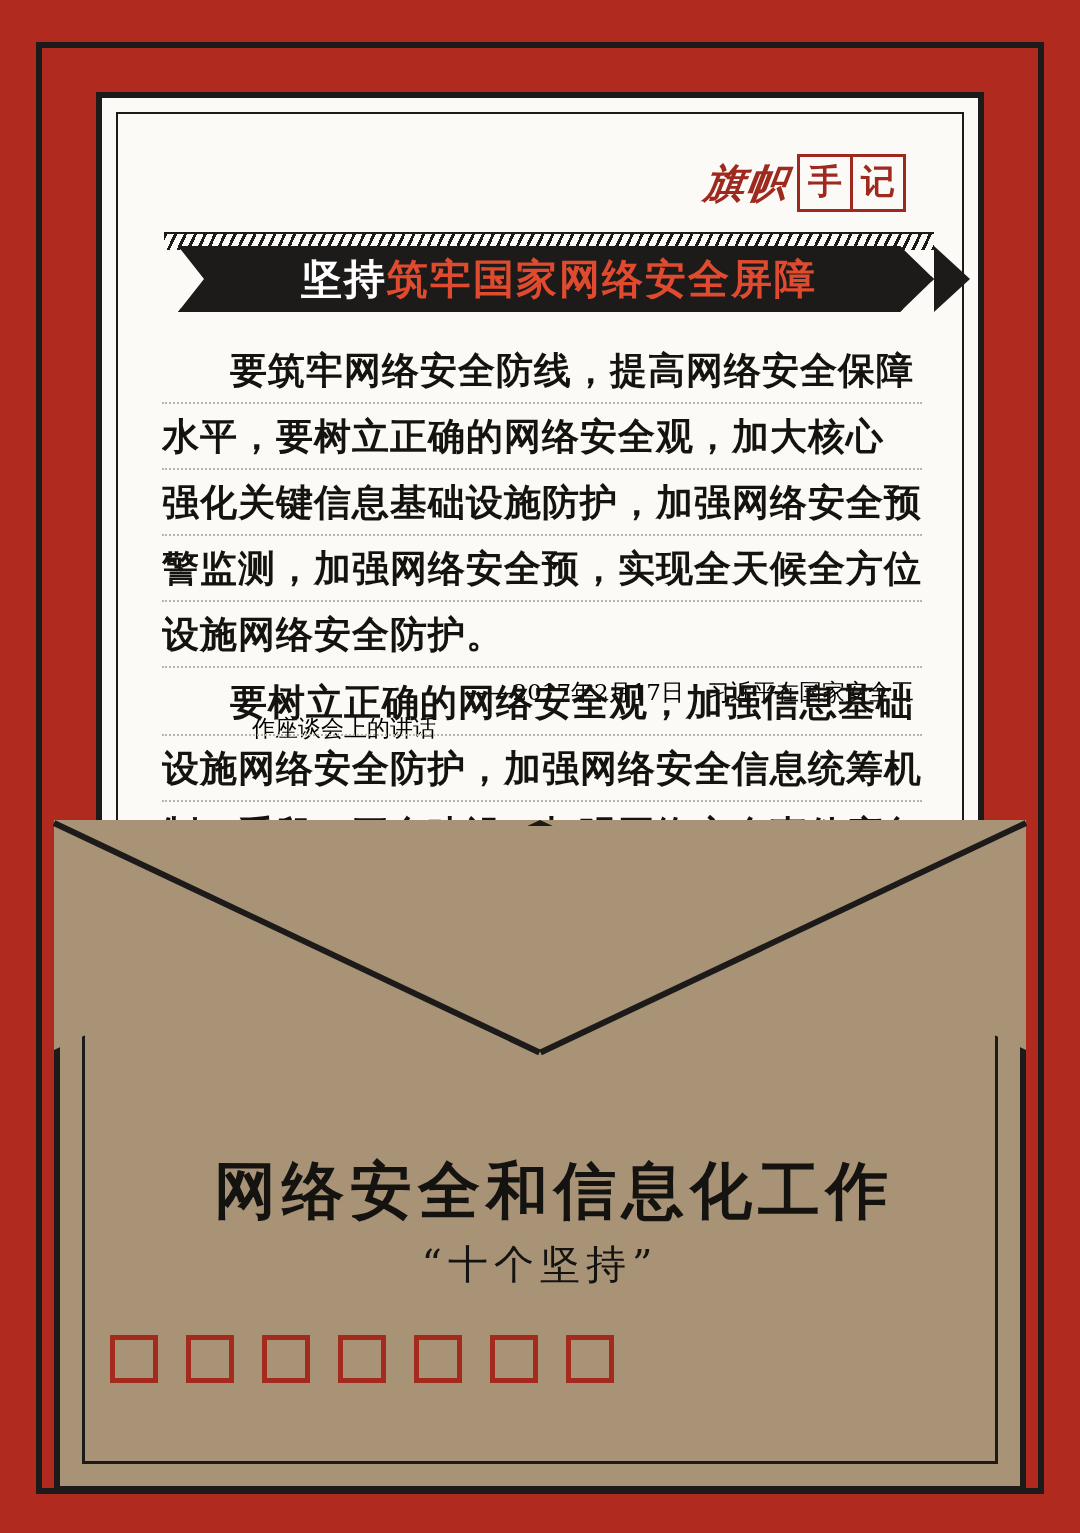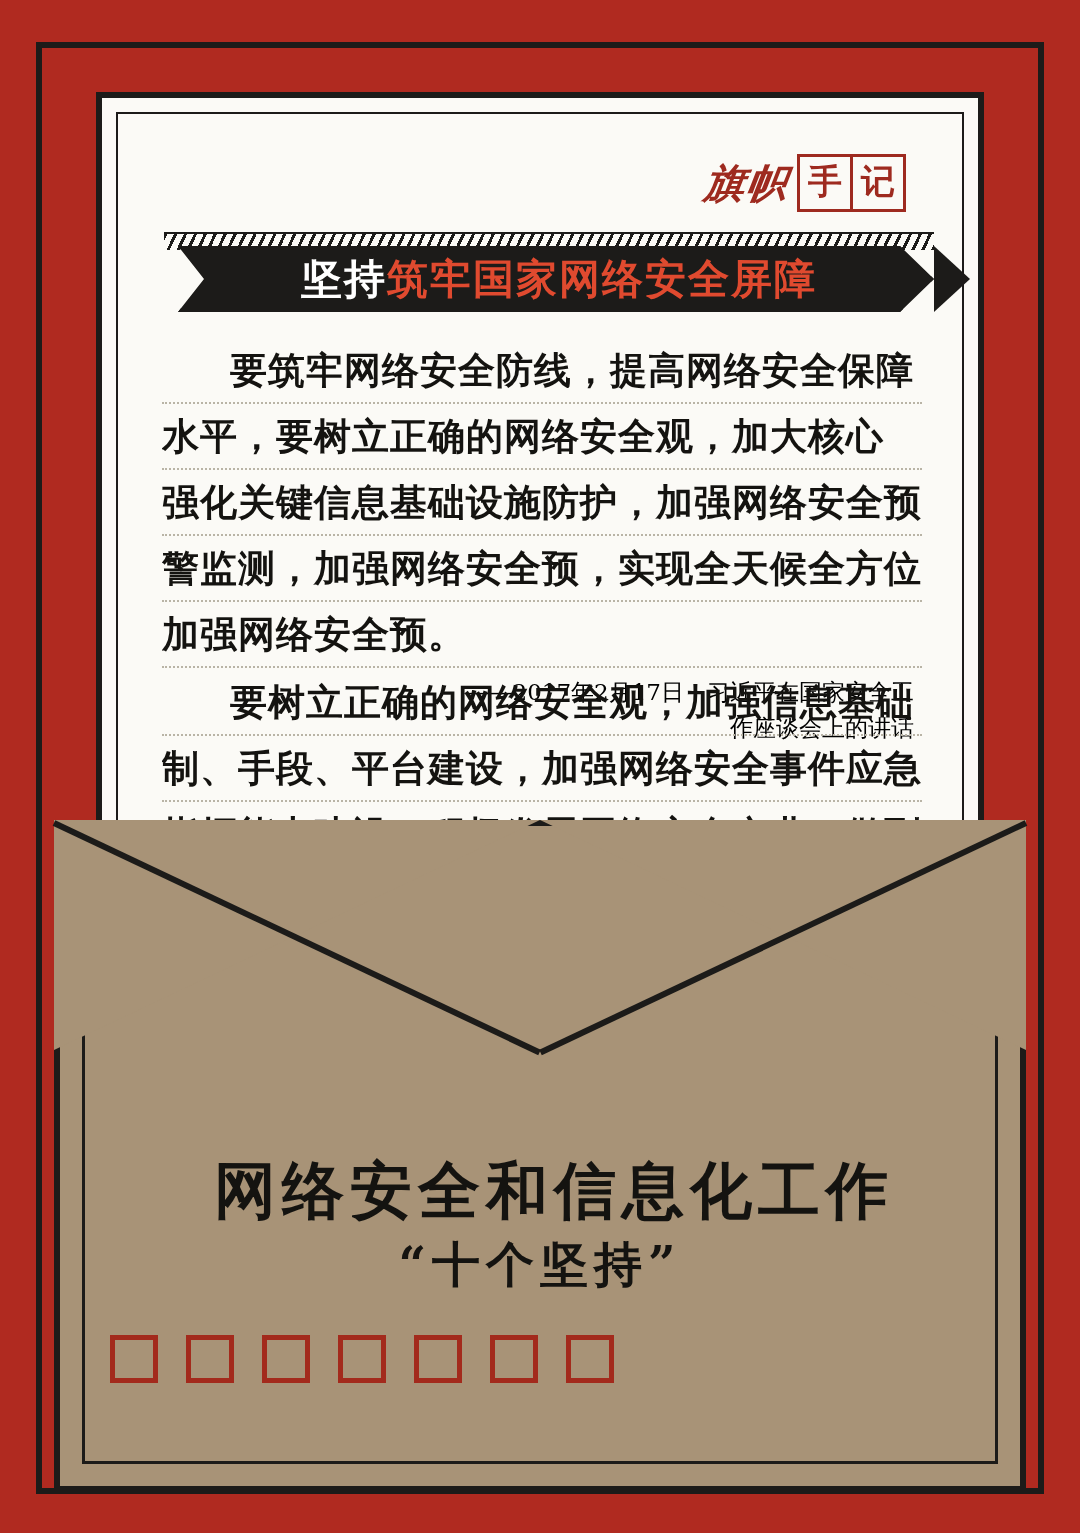--- a/index.html
+++ b/index.html
@@ -240,21 +240,21 @@
     margin-top: 6px;
     font-family: "DejaVu Serif", "Liberation Serif", serif;
     font-size: 23px;
     color: #000000;
     line-height: 36px;
     text-align: right;
     padding-right: 8px;
   }
   .attrib .l2 {
     display: block;
-    text-align: right;
+    text-align: left;
     padding-left: 90px;
   }
 
   
   .env-caption {
     position: absolute;
     left: 0;
     right: 0;
     top: 1155px;
     text-align: center;
@@ -263,22 +263,22 @@
     color: #141310;
   }
   .env-caption .line1 {
     font-size: 62px;
     font-weight: 700;
     letter-spacing: 6px;
     line-height: 72px;
     padding-left: 28px;
   }
   .env-caption .line2 {
-    font-size: 48px;
-    font-weight: 700;
+    font-size: 40px;
+    font-weight: 400;
     letter-spacing: 6px;
     line-height: 74px;
   }
 
   
   .squares {
     position: absolute;
     left: 110px;
     top: 1335px;
     display: flex;
@@ -318,29 +318,30 @@
           </div>
         </div>
         <div class="banner-arrow"></div>
       </div>
 
       <div class="quote-block q1">
         <div class="quote-line indent">要筑牢网络安全防线，提高网络安全保障</div>
         <div class="quote-line">水平，要树立正确的网络安全观，加大核心</div>
         <div class="quote-line">强化关键信息基础设施防护，加强网络安全预</div>
         <div class="quote-line">警监测，加强网络安全预，实现全天候全方位</div>
-        <div class="quote-line">加强网络安全预。</div>
+        <div class="quote-line">设施网络安全防护。</div>
         <div class="attrib">
           <span>——2017年2月17日，习近平在国家安全工</span>
           <span class="l2">作座谈会上的讲话</span>
         </div>
       </div>
 
       <div class="quote-block q2">
         <div class="quote-line indent">要树立正确的网络安全观，加强信息基础</div>
+        <div class="quote-line">设施网络安全防护，加强网络安全信息统筹机</div>
         <div class="quote-line">制、手段、平台建设，加强网络安全事件应急</div>
         <div class="quote-line">指挥能力建设，积极发展网络安全产业，做到</div>
         <div class="quote-line">关口前移，防患于未然。</div>
         <div class="attrib">
           <span>——2018年4月20日至4月21日，习近平在全</span>
           <span class="l2">国网络安全和信息化工作会议上的讲话</span>
         </div>
       </div>
 
     </div>

